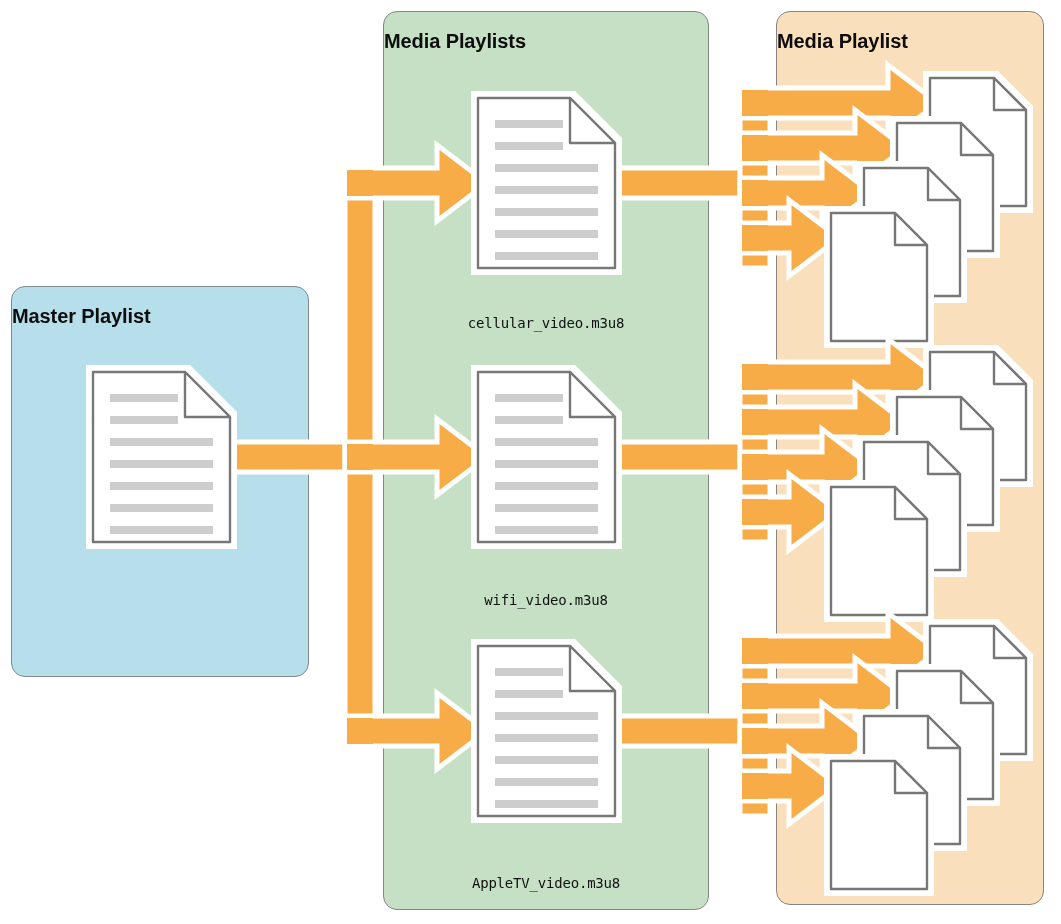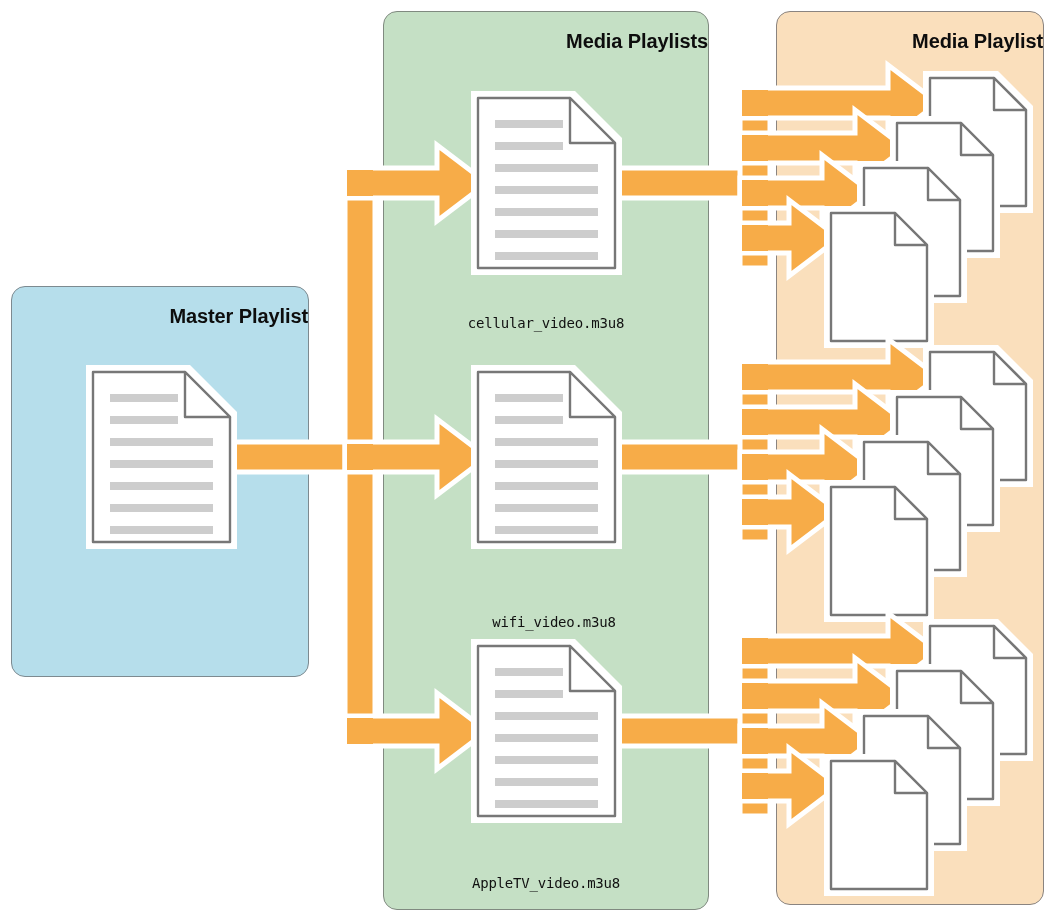--- a/index.html
+++ b/index.html
@@ -37,39 +37,39 @@
   #panel-segments {
     left: 776px; top: 11px;  width: 268px; height: 894px;
     background: #fadfbc;
     border-color: #8a8480;
   }
   .panel-title {
     position: absolute;
     top: 18px;
     left: 0;
     width: 100%;
-    text-align: right;
+    text-align: left;
     font-size: 20px;
     font-weight: bold;
     color: #0d0d0d;
     letter-spacing: -0.1px;
   }
   .file-label {
     position: absolute;
     width: 100%;
     left: 0;
     text-align: center;
     font-family: "DejaVu Sans Mono", "Liberation Mono", monospace;
     font-size: 14px;
     color: #111111;
     letter-spacing: -0.2px;
   }
   #label-master   { top: 543px; }
   #label-cellular { top: 303px; }
-  #label-wifi     { top: 602px; padding-left: 8px; }
+  #label-wifi     { top: 580px; }
   #label-appletv  { top: 863px; }
 
   
   #art {
     position: absolute;
     left: 0; top: 0;
     width: 1061px;
     height: 924px;
   }
   .doc-halo   { fill: #ffffff; }

